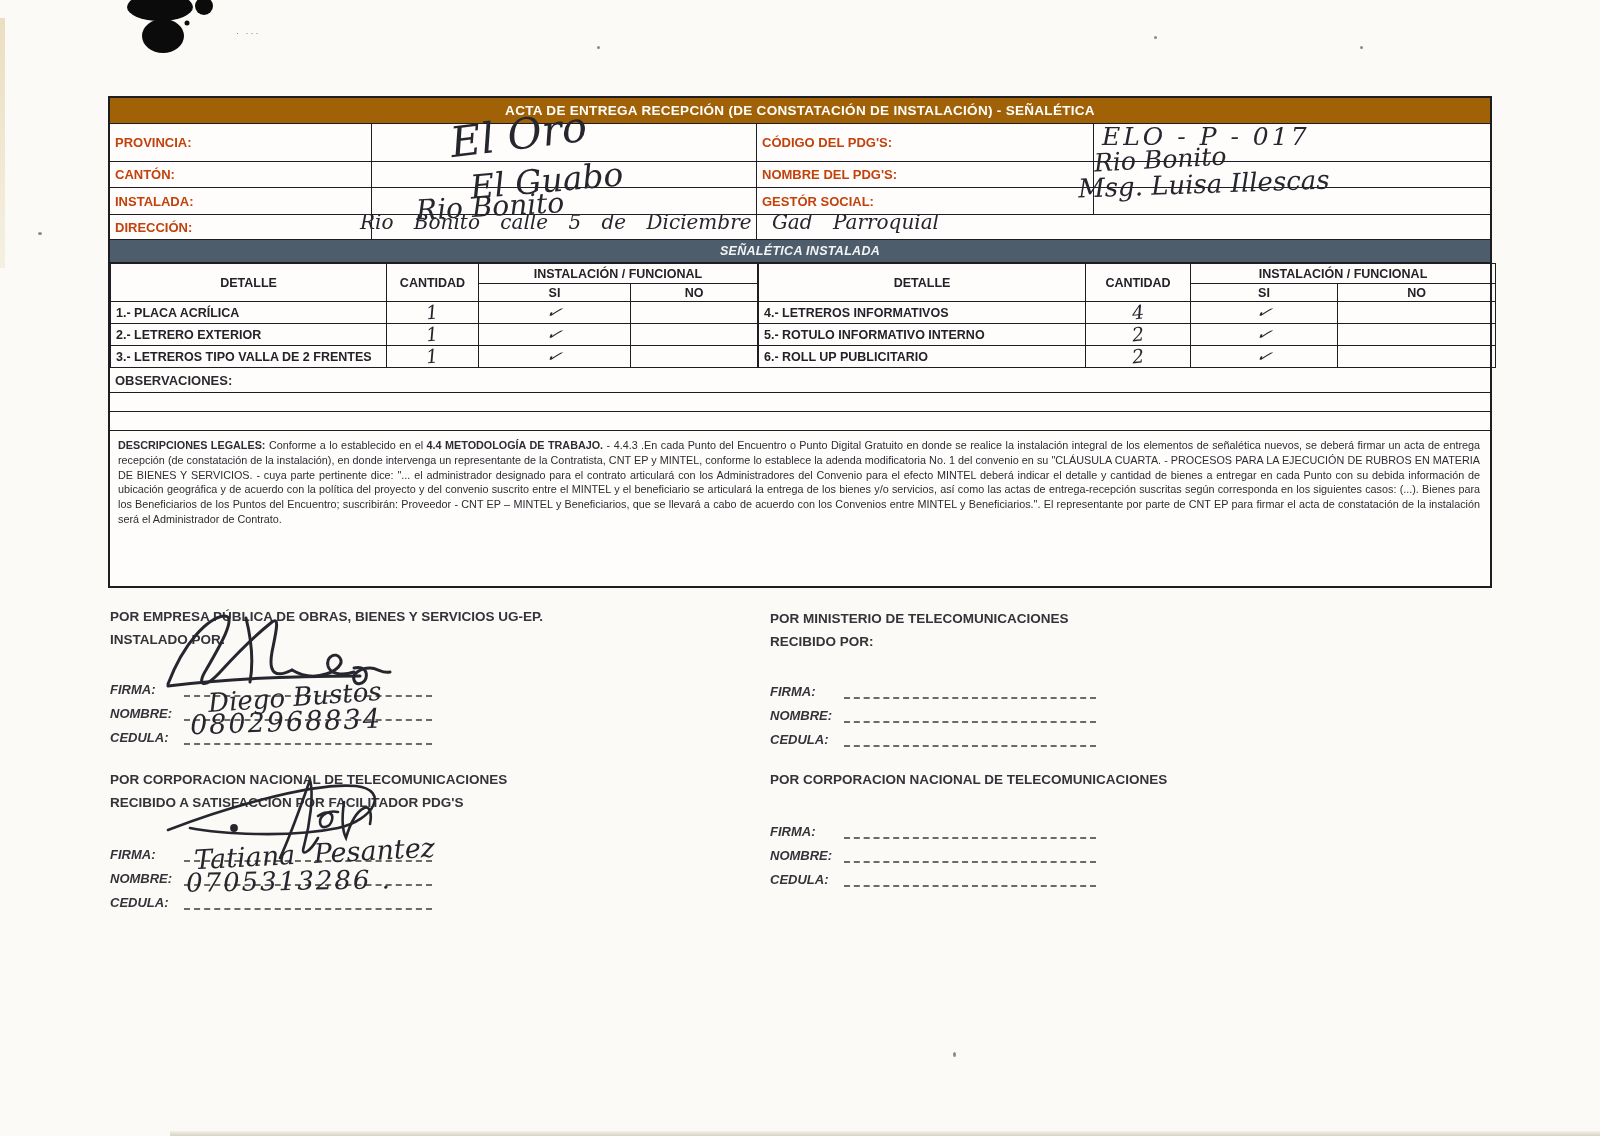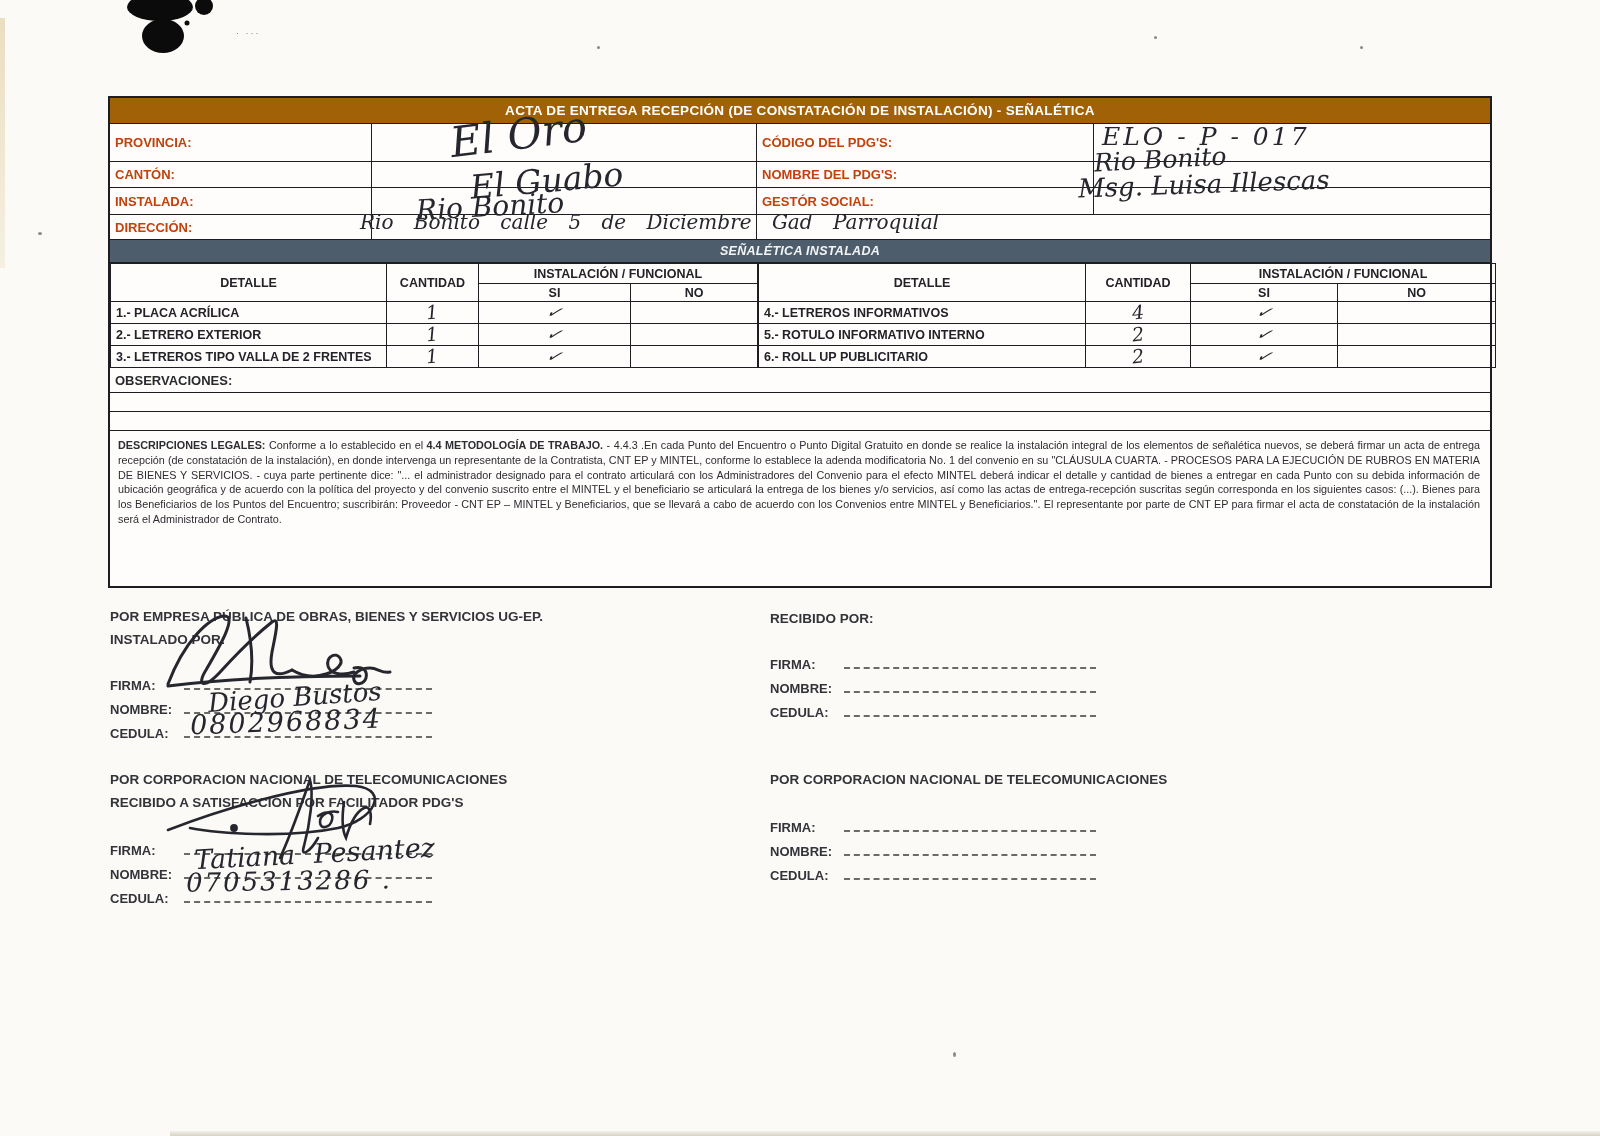--- a/index.html
+++ b/index.html
@@ -71,21 +71,21 @@
     font-family:"DejaVu Serif", serif; font-style:italic;
     color:#26262e; font-weight:normal;
   }
   .hw { position:absolute; white-space:nowrap; pointer-events:none; line-height:1; }
   td .hand { font-size:19px; line-height:1; display:inline-block; transform:rotate(-6deg); }
   td .chk { font-size:17px; transform:rotate(8deg) skewX(-14deg); display:inline-block; }
   
   .sig-block { position:absolute; width:620px; }
   .sig-org, .sig-role { font-size:13.5px; font-weight:600; color:#33333a; line-height:23px; }
   .sig-rows { margin-top:22px; }
-  .sig-row { display:flex; align-items:center; height:24px; }
+  .sig-row { display:flex; align-items:flex-end; height:24px;font-style:italic; }
   .sig-row .lbl { font-size:13px; font-weight:600; color:#33333a; width:74px; }
   .dash { display:inline-block; height:10px; border-bottom:2px dashed #6a6a66; }
   .dash.w1 { width:248px; }
   .dash.w2 { width:252px; }
   svg.scribble, svg.blob { position:absolute; pointer-events:none; }
 </style>
 </head>
 <body>
 
 <div class="edge-strip"></div>
@@ -247,20 +247,21 @@
     <path d="M96,6 C100,22 104,48 100,70"></path>
     <path d="M142,58 c10,6 22,8 34,4 c10,-3 18,-10 14,-16 c-4,-6 -14,-2 -12,8 c2,8 14,10 26,6"></path>
     <path d="M204,56 c8,-2 14,2 12,10 c-2,6 -10,8 -12,2 c-2,-6 6,-12 16,-12 c8,0 12,6 20,4"></path>
     <path d="M18,74 C80,66 150,64 210,64"></path>
   </g>
 </svg>
 <span class="hw" style="left:208px;top:684px;font-size:26px;transform:rotate(-4deg);">Diego Bustos</span>
 <span class="hw" style="left:190px;top:708px;font-size:27px;letter-spacing:2px;transform:rotate(-2deg);">0802968834</span>
 
 <div class="sig-block" style="left:770px;top:607px;">
+  <div class="sig-org">POR MINISTERIO DE TELECOMUNICACIONES</div>
   <div class="sig-role">RECIBIDO POR:</div>
   <div class="sig-rows">
     <div class="sig-row">
         <span class="lbl">FIRMA:</span>
         <span class="dash w2"></span>
       </div>
     <div class="sig-row">
         <span class="lbl">NOMBRE:</span>
         <span class="dash w2"></span>
       </div>

